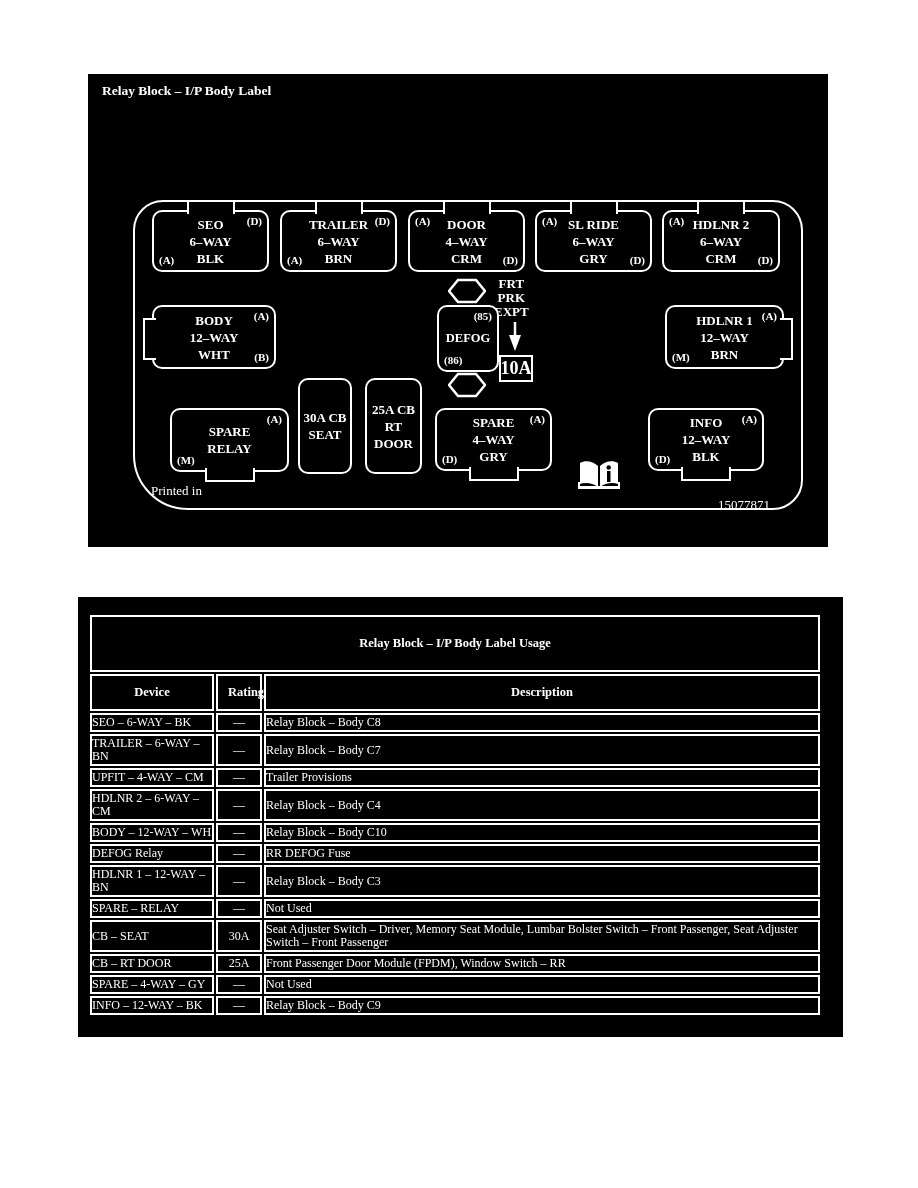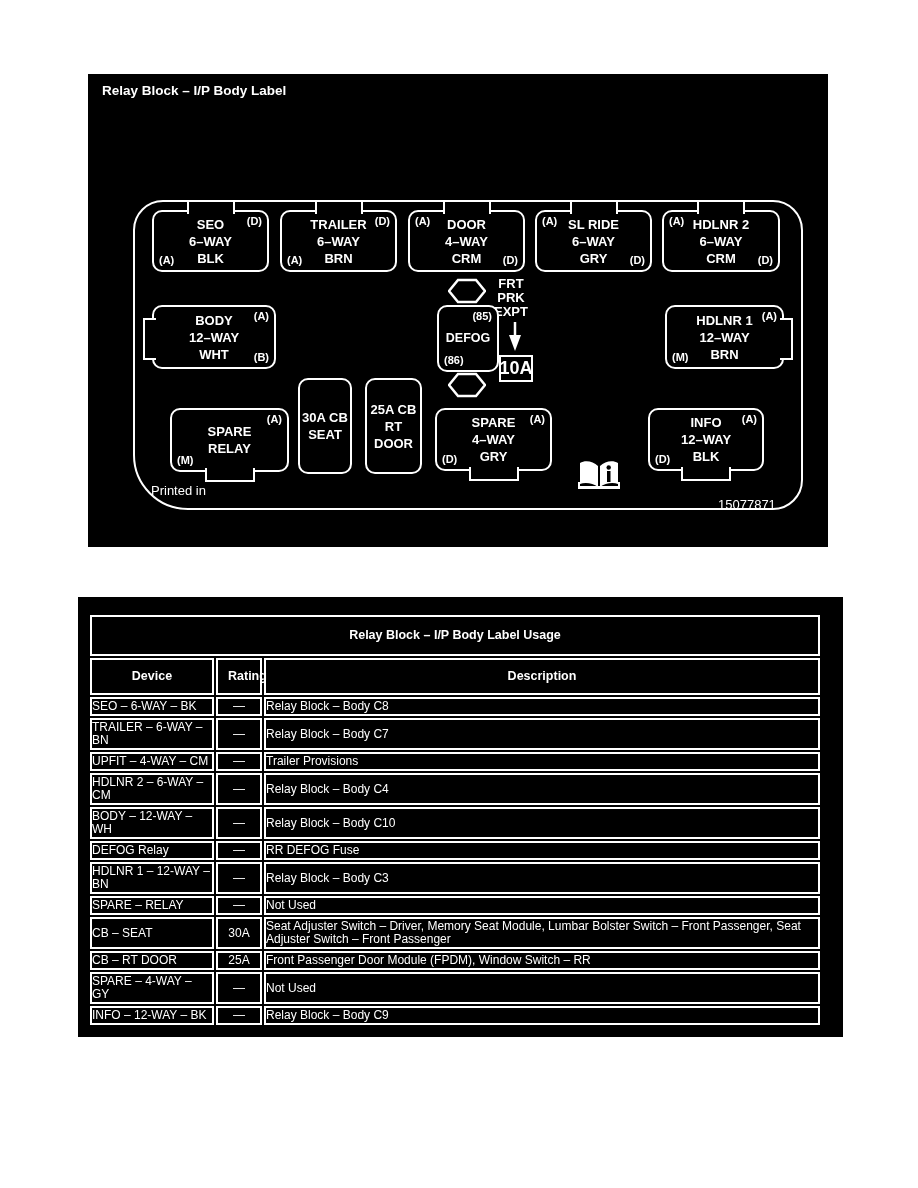--- a/index.html
+++ b/index.html
@@ -1,17 +1,17 @@
 <!DOCTYPE html>
 <html><head>
 <meta charset="utf-8">
 <style>
   html,body{margin:0;padding:0;background:#ffffff;}
   .page{position:relative;width:918px;height:1188px;background:#ffffff;overflow:hidden;
-        font-family:Liberation Sans, sans-serif;}
+        font-family:Liberation Serif, serif;}
   .panel{position:absolute;background:#000000;color:#ffffff;}
   #label-panel{left:88px;top:74px;width:740px;height:473px;}
   #table-panel{left:78px;top:597px;width:765px;height:440px;}
 
   .diagram-title{position:absolute;left:14px;top:9px;font-size:13.5px;font-weight:700;}
 
   .outline{position:absolute;left:45px;top:126px;width:666px;height:306px;
            border:2px solid #fff;border-radius:30px 30px 30px 55px;}
 
   .conn{position:absolute;border:2px solid #fff;border-radius:10px;background:#000;
@@ -36,21 +36,21 @@
         display:flex;align-items:center;justify-content:center;font-size:18px;font-weight:700;}
   .book{position:absolute;left:488px;top:384px;width:46px;height:33px;}
   .footer-left{position:absolute;left:63px;top:409px;font-size:13px;}
   .part-number{position:absolute;left:630px;top:411px;font-size:13px;margin-top:12px;}
 
   
   .usage-table{position:absolute;left:10px;top:16px;width:734px;border-collapse:separate;
                border-spacing:2px;table-layout:fixed;font-size:12px;color:#fff;}
   .usage-table td{border:2px solid #fff;background:#000;padding:1px 0;line-height:13px;
                   vertical-align:middle;}
-  .usage-table .title-cell{text-align:center;font-weight:700;font-size:12.5px;padding:12px;}
+  .usage-table .title-cell{text-align:center;font-weight:700;font-size:12.5px;padding:20px;}
   .usage-table .head{text-align:center;font-weight:700;font-size:12.5px;padding:10px;}
   .usage-table .rat{text-align:center;}
   .col-dev{width:124px;} .col-rat{width:46px;}
 </style>
 </head>
 <body>
 
 <div class="page">
 
   <div class="panel" id="label-panel">

